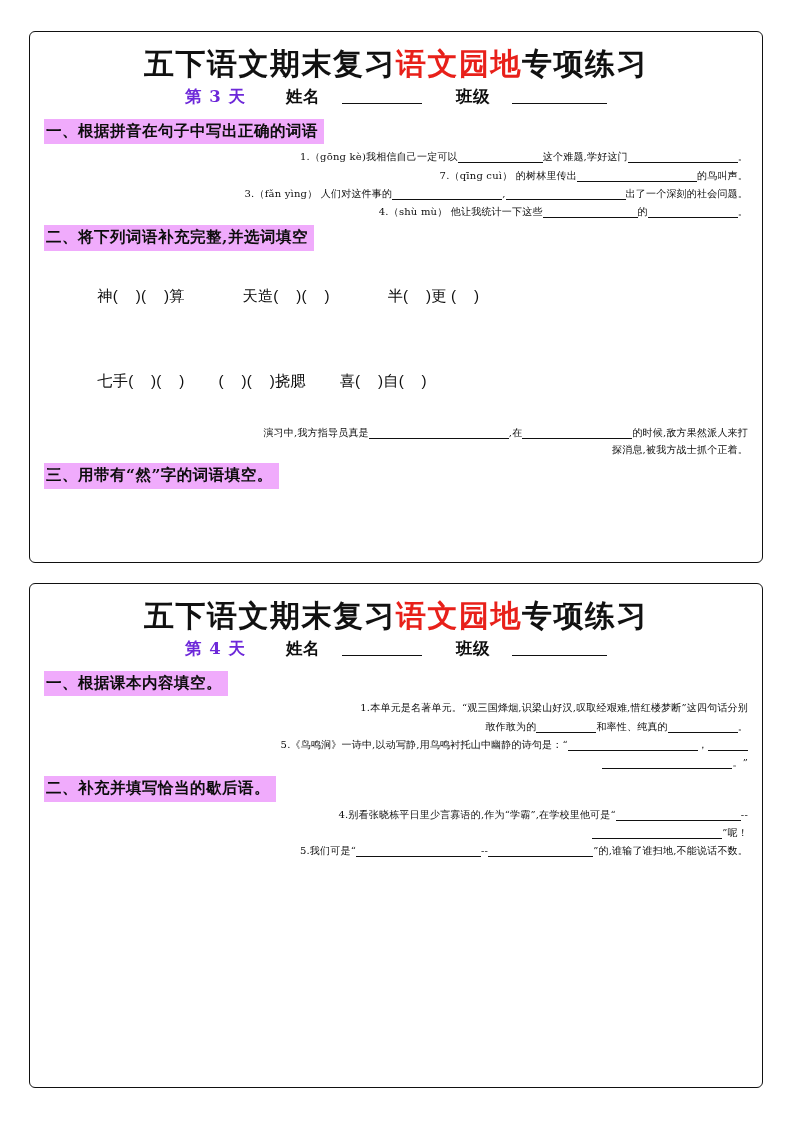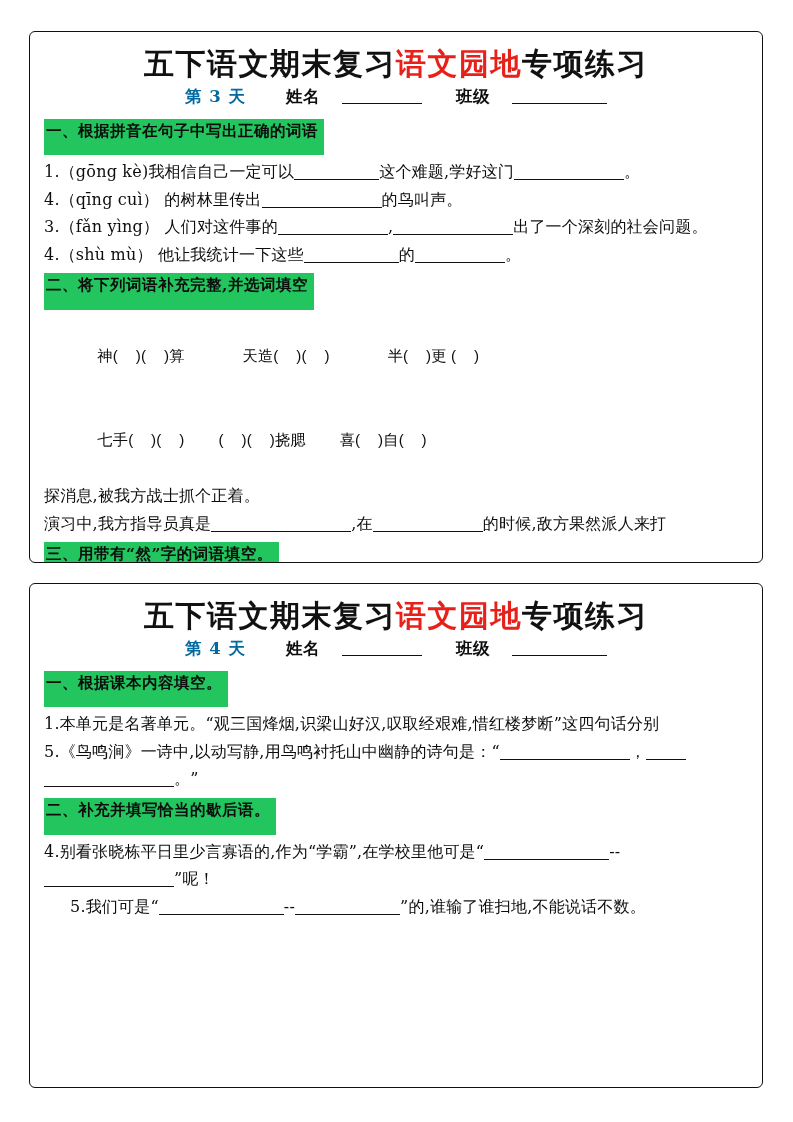--- a/index.html
+++ b/index.html
@@ -54,49 +54,50 @@
 
   .meta-row {
     text-align: center;
     font-size: 16.5px;
     font-weight: bold;
     font-family: "DejaVu Serif", "Liberation Serif", serif;
     margin: 2px 0 6px 0;
     white-space: nowrap;
   }
   .meta-row .day {
-    color: #0369a1;
+    color: #6d28d9;
     margin-right: 40px;
     letter-spacing: 1px;
   }
   .meta-row .field { margin-right: 22px; letter-spacing: .5px; }
   .ul { display: inline-block; border-bottom: 1.5px solid #111; vertical-align: -2px; }
   .ul-80 { width: 80px; }
   .ul-95 { width: 95px; }
 
   .sec-head {
     display: inline-block;
-    background: #22c55e;
+    background: #f0abfc;
     font-size: 15.5px;
     font-weight: bold;
     font-family: "DejaVu Serif", "Liberation Serif", serif;
-    padding: 2px 6px 14px 2px;
+    padding: 2px 6px 3px 2px;
     margin: 5px 0 3px 0;
     letter-spacing: .5px;
     line-height: 1.35;
     white-space: nowrap;
   }
 
   .q {
-    font-size: 16px;
+    font-size: 10px;
     font-family: "DejaVu Serif", "Liberation Serif", serif;
     line-height: 1.72;
     letter-spacing: .2px;
     margin: 0;
     white-space: nowrap;
+    text-align: right;
   }
 
   .blank {
     display: inline-block;
     border-bottom: 1.4px solid #111;
     vertical-align: -3px;
     height: 15px;
   }
   .b40 { width: 40px; }
   .b60 { width: 60px; }
@@ -143,45 +144,45 @@
         <span class="day">第 3 天</span><span class="field">姓名</span><span class="ul ul-80"></span><span class="gap-md"></span><span class="field">班级</span><span class="ul ul-95"></span>
       </div>
 
       <div class="sec-head">一、根据拼音在句子中写出正确的词语</div>
 
       <div class="q">
         <span>1.（gōng kè)我相信自己一定可以</span><span class="blank b85"></span><span>这个难题,学好这门</span><span class="blank b110"></span><span>。</span>
       </div>
 
       <div class="q">
-        <span>4.（qīng cuì） 的树林里传出</span><span class="blank b120"></span><span>的鸟叫声。</span>
+        <span>7.（qīng cuì） 的树林里传出</span><span class="blank b120"></span><span>的鸟叫声。</span>
       </div>
 
       <div class="q">
         <span>3.（fǎn yìng） 人们对这件事的</span><span class="blank b110"></span><span>,</span><span class="blank b120"></span><span>出了一个深刻的社会问题。</span>
       </div>
 
       <div class="q">
         <span>4.（shù mù） 他让我统计一下这些</span><span class="blank b95"></span><span>的</span><span class="blank b90"></span><span>。</span>
       </div>
 
       <div class="sec-head">二、将下列词语补充完整,并选词填空</div>
 
       <div class="idiom-row">
         <span>神(    )(    )算</span><span class="gap-lg"></span><span>天造(    )(    )</span><span class="gap-lg"></span><span>半(    )更 (    )</span>
       </div>
 
       <div class="idiom-row">
         <span>七手(    )(    )</span><span class="gap-md"></span><span>(    )(    )挠腮</span><span class="gap-md"></span><span>喜(    )自(    )</span>
       </div>
 
+      <div class="q">
+        <span>演习中,我方指导员真是</span><span class="blank b140"></span><span>,在</span><span class="blank b110"></span><span>的时候,敌方果然派人来打</span>
+      </div>
       <div class="q">探消息,被我方战士抓个正着。</div>
-      <div class="q">
-        <span>演习中,我方指导员真是</span><span class="blank b140"></span><span>,在</span><span class="blank b110"></span><span>的时候,敌方果然派人来打</span>
-      </div>
 
       <div class="sec-head">三、用带有“然”字的词语填空。</div>
 
 
       
 
       
 
     </div>
   </div>
@@ -196,20 +197,23 @@
       <div class="meta-row">
         <span class="day">第 4 天</span><span class="field">姓名</span><span class="ul ul-80"></span><span class="gap-md"></span><span class="field">班级</span><span class="ul ul-95"></span>
       </div>
 
       <div class="sec-head">一、根据课本内容填空。</div>
 
       <div class="q">1.本单元是名著单元。“观三国烽烟,识梁山好汉,叹取经艰难,惜红楼梦断”这四句话分别</div>
 
 
 
+      <div class="q">
+        <span>敢作敢为的</span><span class="blank b60"></span><span>和率性、纯真的</span><span class="blank b70"></span><span>。</span>
+      </div>
 
       <div class="q">
         <span>5.《鸟鸣涧》一诗中,以动写静,用鸟鸣衬托山中幽静的诗句是：“</span><span class="blank b130"></span><span>，</span><span class="blank b40"></span>
       </div>
       <div class="q">
         <span class="blank b130"></span><span>。”</span>
       </div>
 
       <div class="sec-head">二、补充并填写恰当的歇后语。</div>
 

